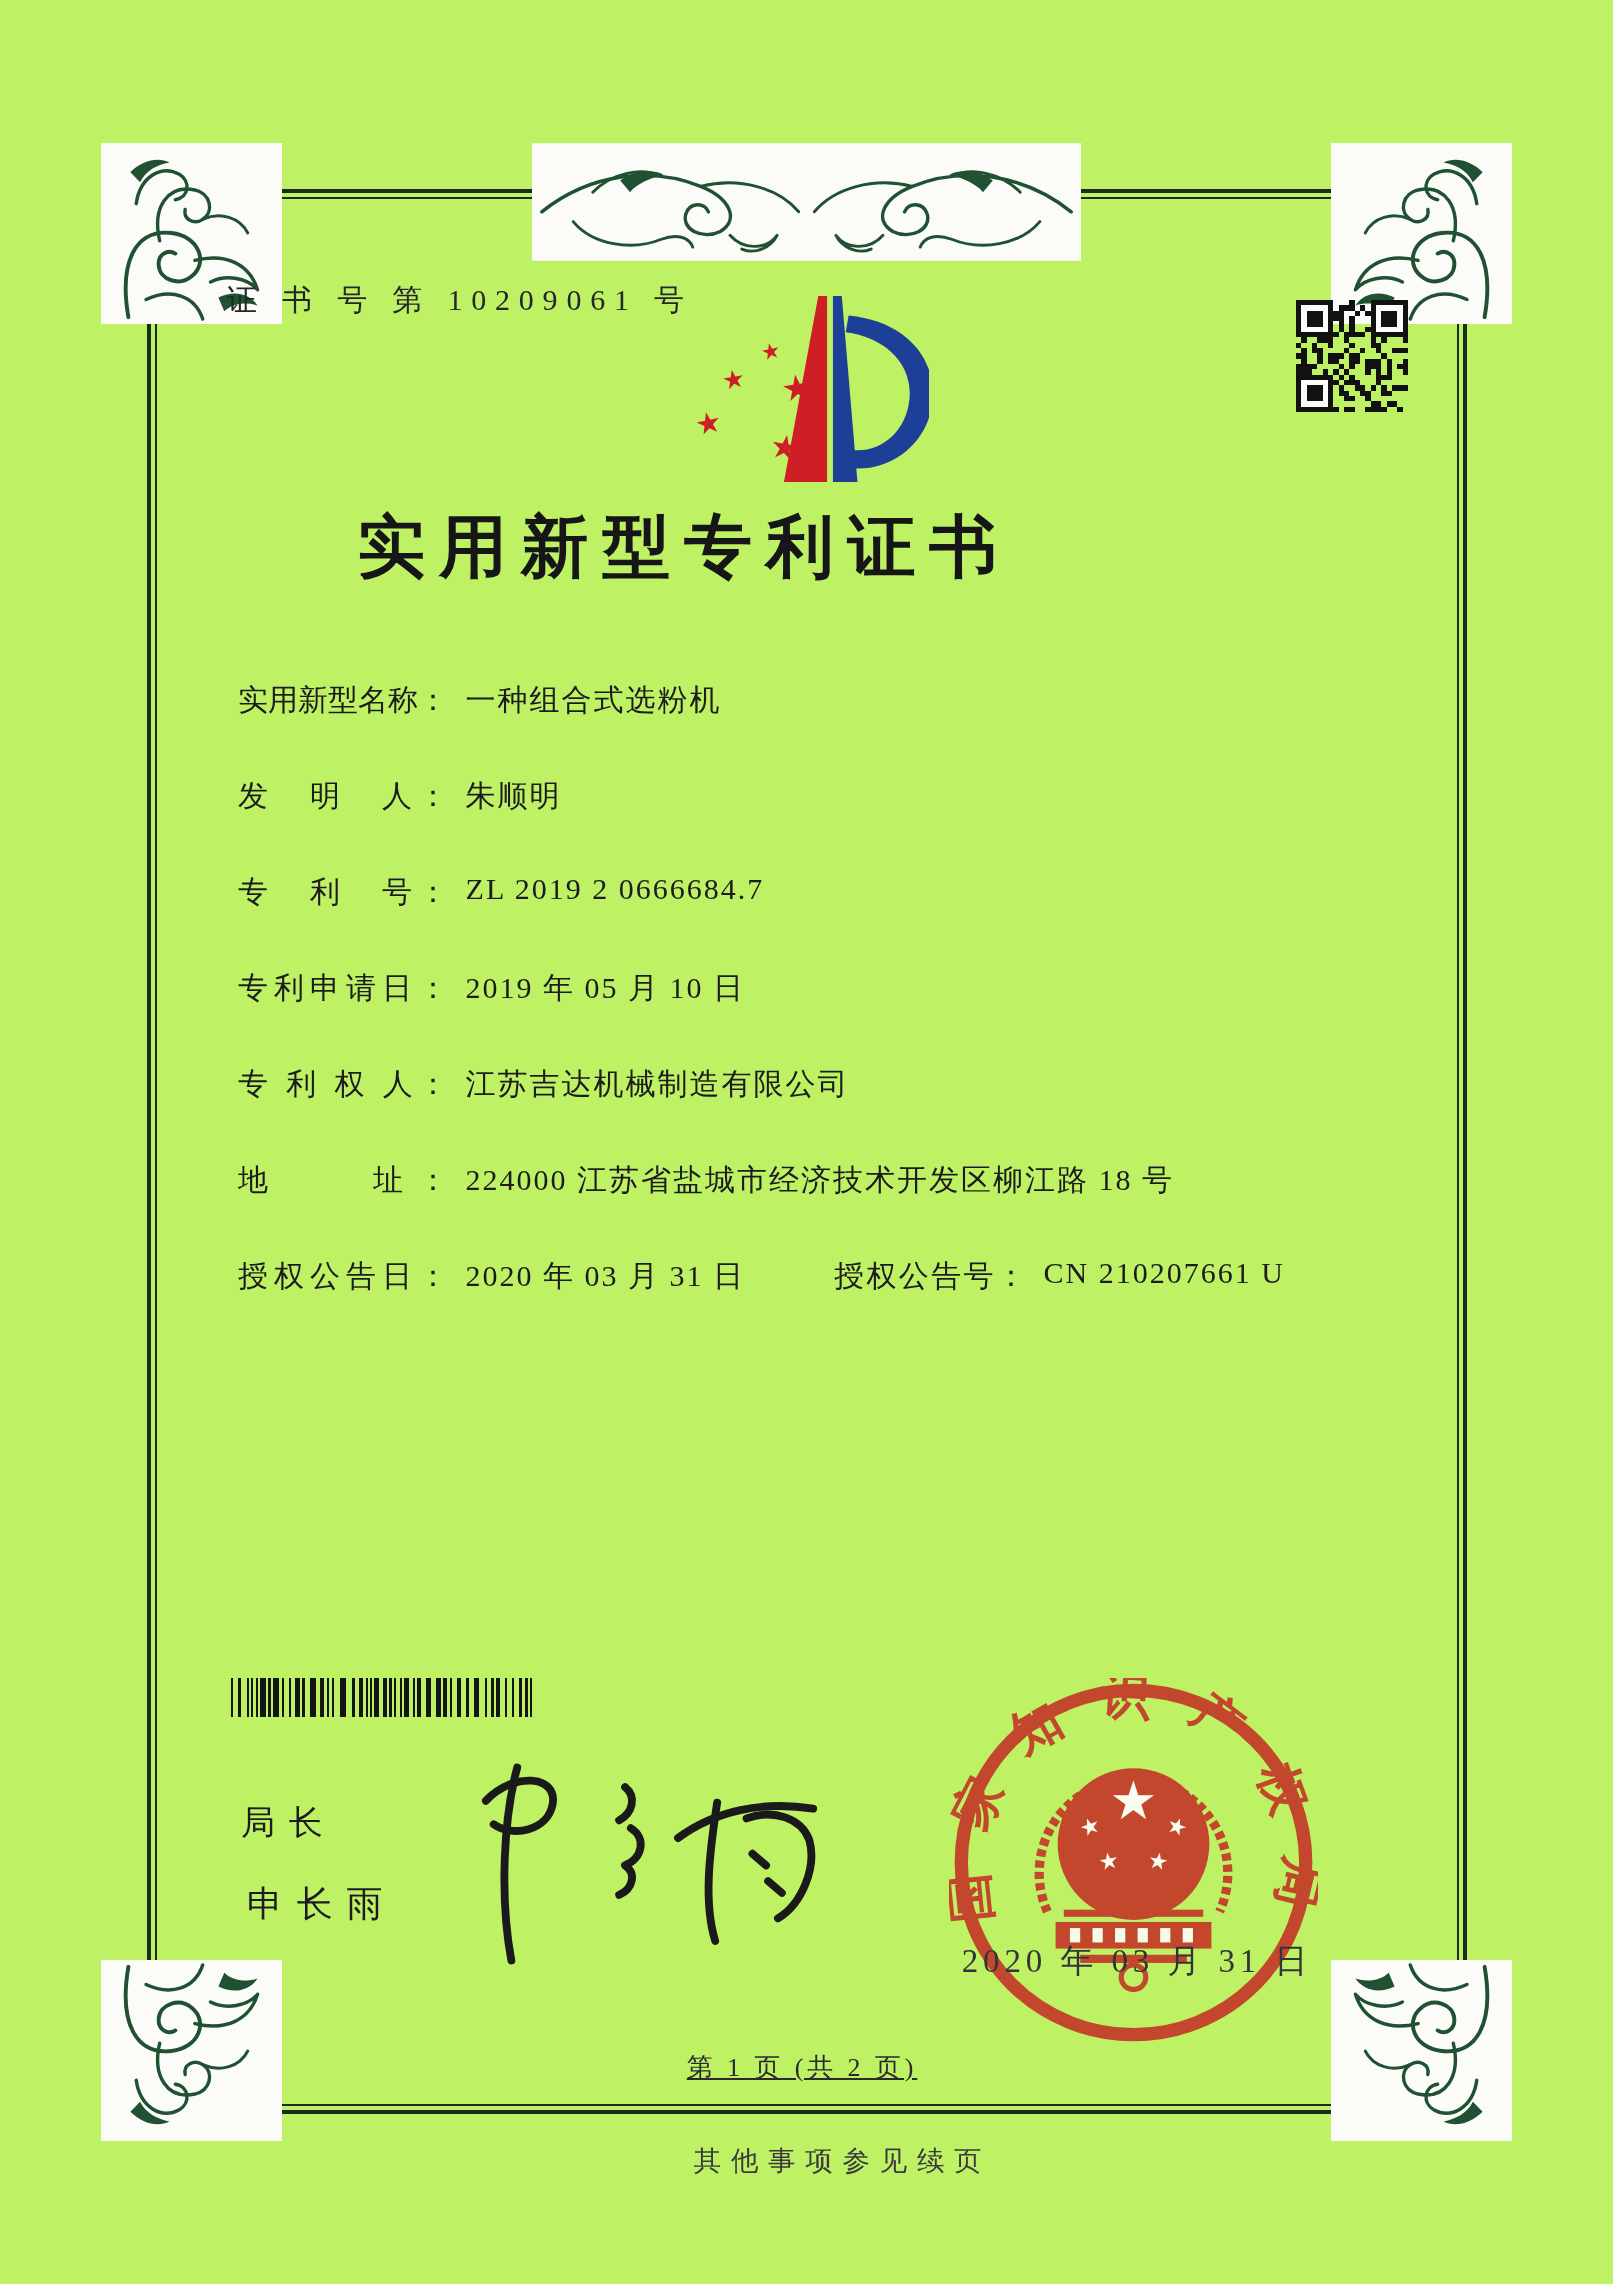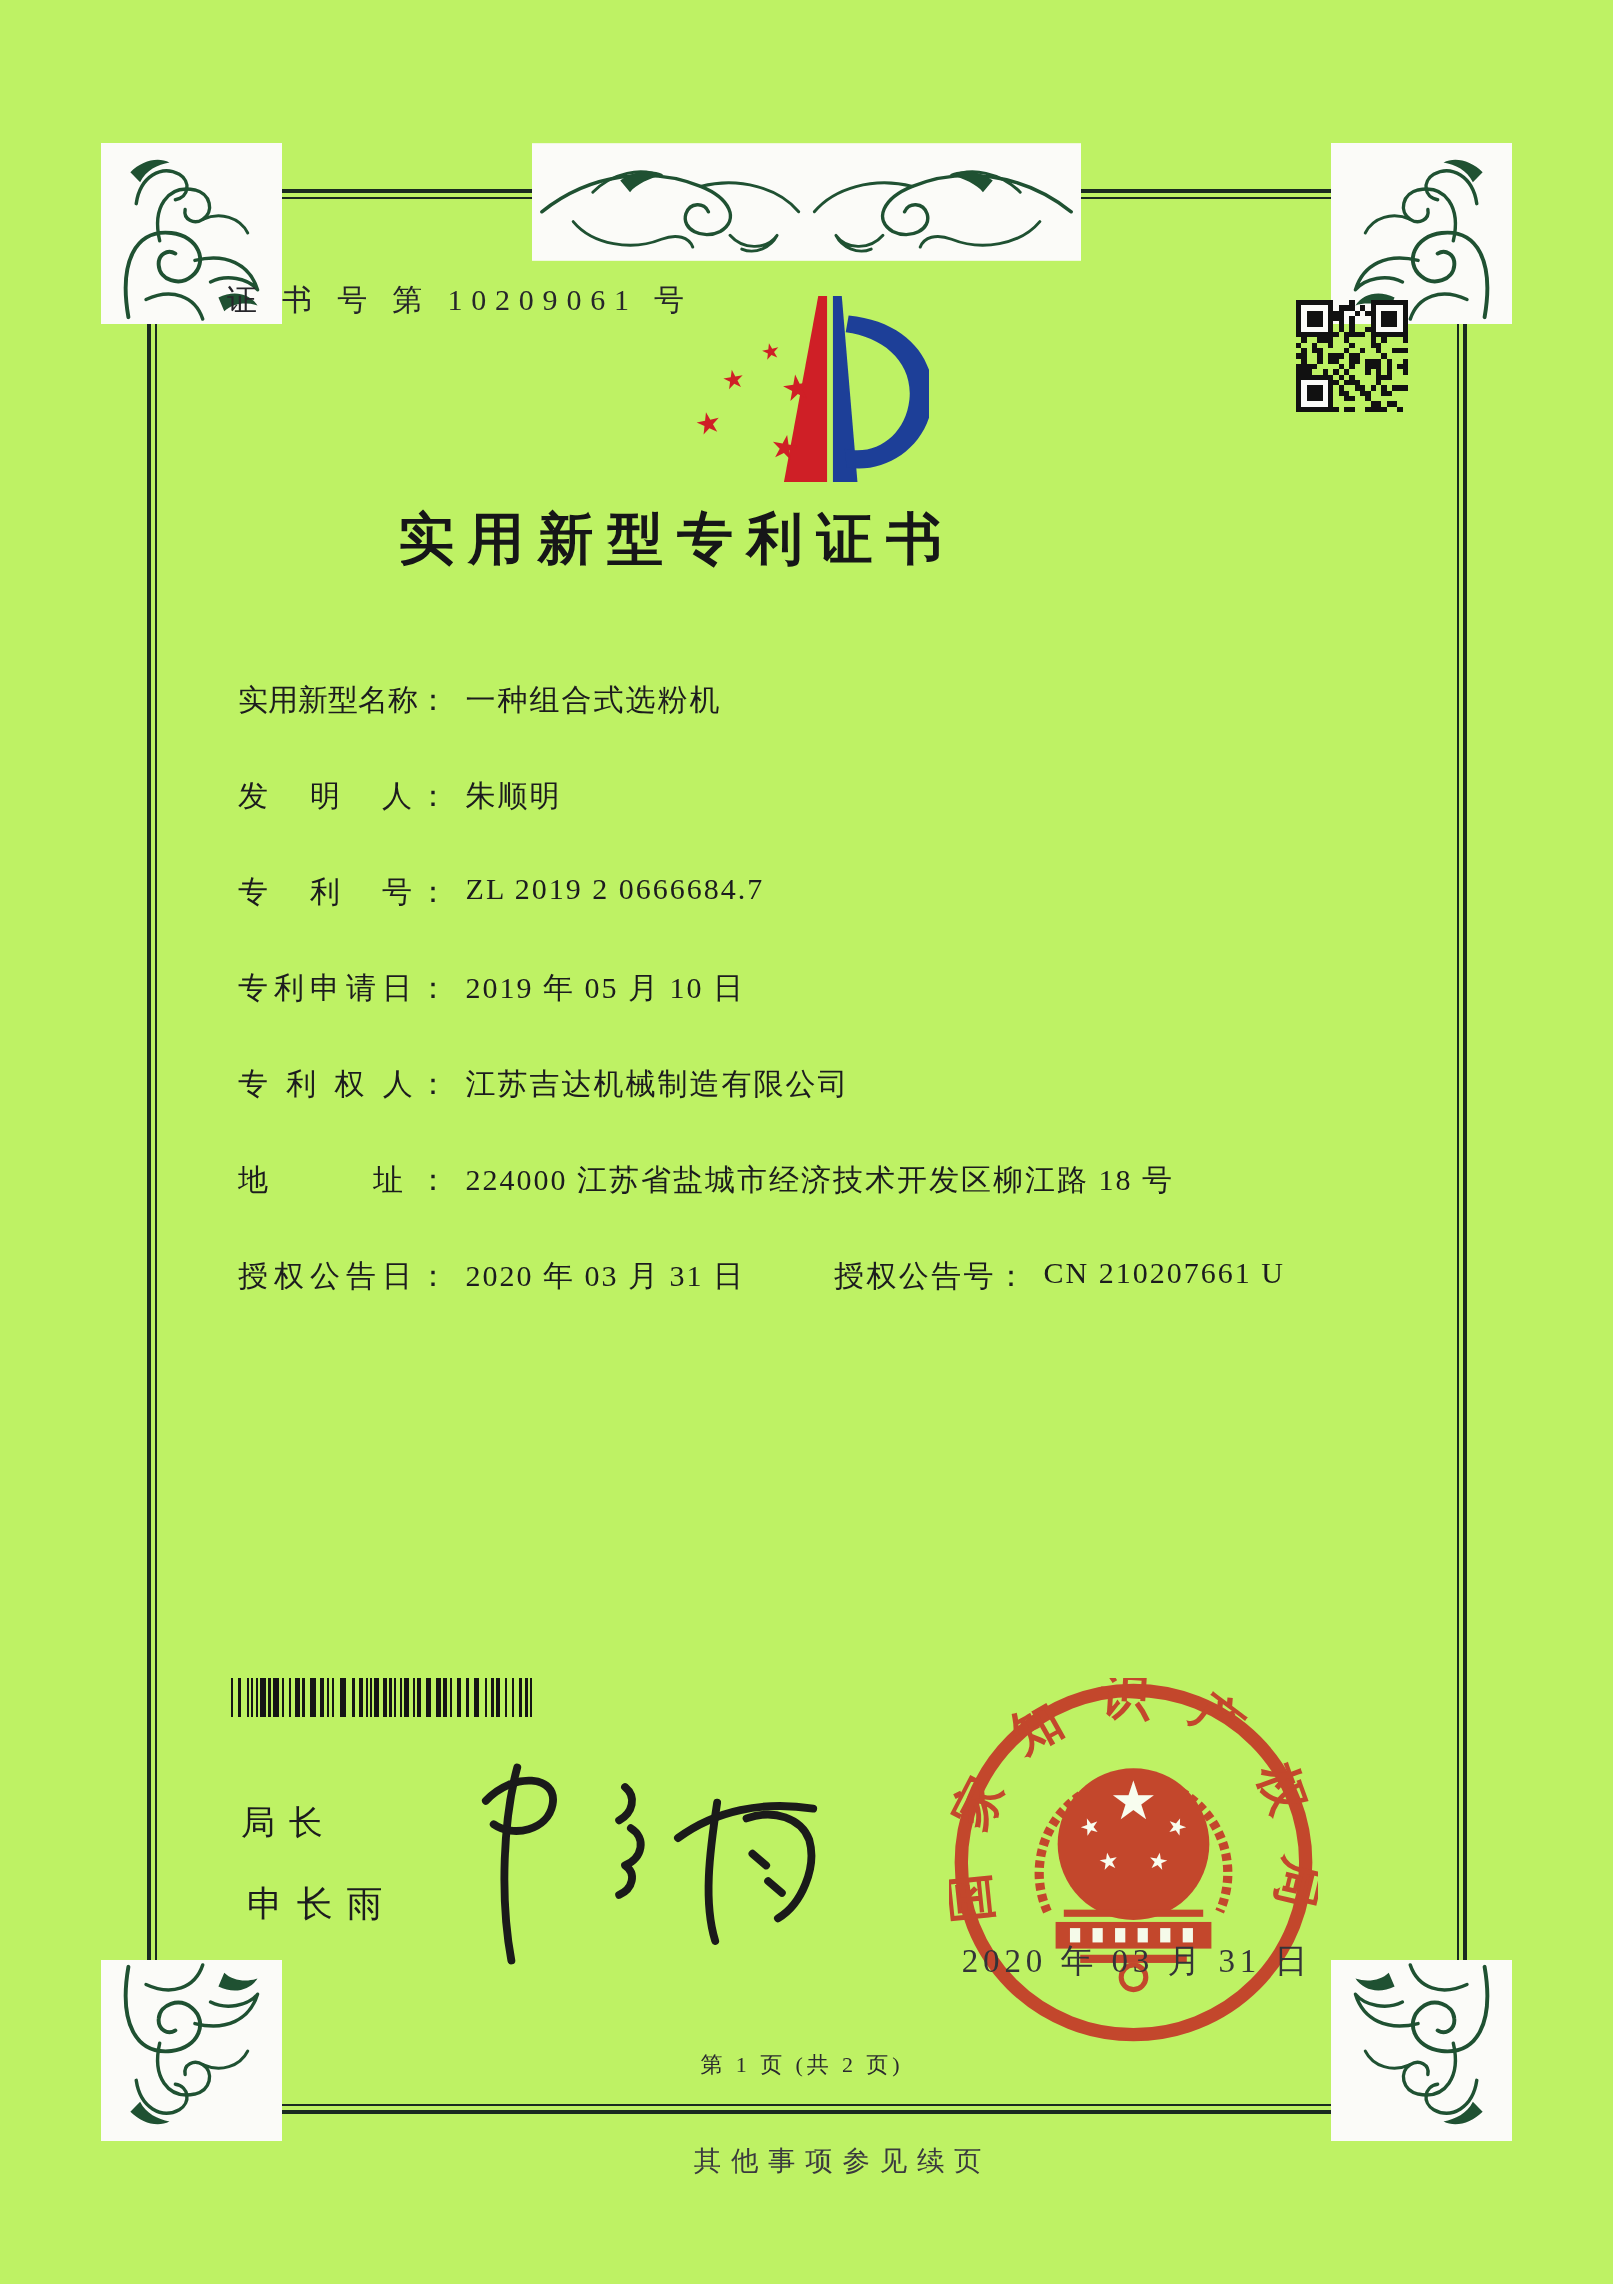--- a/index.html
+++ b/index.html
@@ -28,22 +28,22 @@
   .c-br{ left:1331px; top:1960px; transform:scale(-1,-1); }
   .top-ornament{ position:absolute; left:532px; top:143px; width:549px; height:118px; }
   
   .cert-no{
     position:absolute; left:227px; top:280px;
     font-size:30px; letter-spacing:8.8px; color:#26262a;
   }
   .logo{ position:absolute; left:684px; top:290px; width:245px; height:196px; }
   .qr{ position:absolute; left:1296px; top:300px; width:112px; height:112px; }
   .title{
-    position:absolute; left:9px; top:502px; width:1336px; text-align:center;
-    font-size:56px; font-weight:bold; letter-spacing:13.7px; color:#161618;
+    position:absolute; left:16px; top:502px; width:1336px; text-align:center;
+    font-size:68px; font-weight:bold; letter-spacing:13.7px; color:#161618;
   }
   
   .field-row{ position:absolute; left:238px; width:1176px; height:45px; font-size:30px; }
   .flabel{
     display:inline-block; width:210px; vertical-align:top;
     text-align:justify; text-align-last:justify; -moz-text-align-last:justify;
   }
   .fvalue{ display:inline-block; margin-left:17.6px; letter-spacing:2px; }
   .fgroup2{ position:absolute; left:596px; top:0; }
   .fgroup2 .flabel{ width:192px; }
@@ -59,21 +59,21 @@
   .sig-name { position:absolute; left:247px; top:1880px; font-size:36px; letter-spacing:13.7px; }
   .signature{ position:absolute; left:421px; top:1740px; width:461px; height:245px; }
   .seal{ position:absolute; left:949px; top:1678px; width:369px; height:369px; opacity:.9; }
   .seal-date{
     position:absolute; left:941px; top:1939px; width:392px; text-align:center;
     font-size:33px; letter-spacing:4.9px; color:#333338; z-index:5;
   }
   
   .page-info{
     position:absolute; left:0; top:2050px; width:1604px; text-align:center;
-    font-size:22px; letter-spacing:3.9px; color:#2a2a2e;
+    font-size:26px; letter-spacing:3.9px; color:#2a2a2e;text-decoration:underline;
   }
   .continuation{
     position:absolute; left:0; top:2143px; width:1613px; text-align:center;
     font-size:27.4px; letter-spacing:9.8px; color:#3a3a3e;margin-left:36px;
   }
   .green-stroke{ stroke:#1f5132; fill:none; stroke-linecap:round; stroke-linejoin:round; }
 </style>
 </head>
 <body>
 

